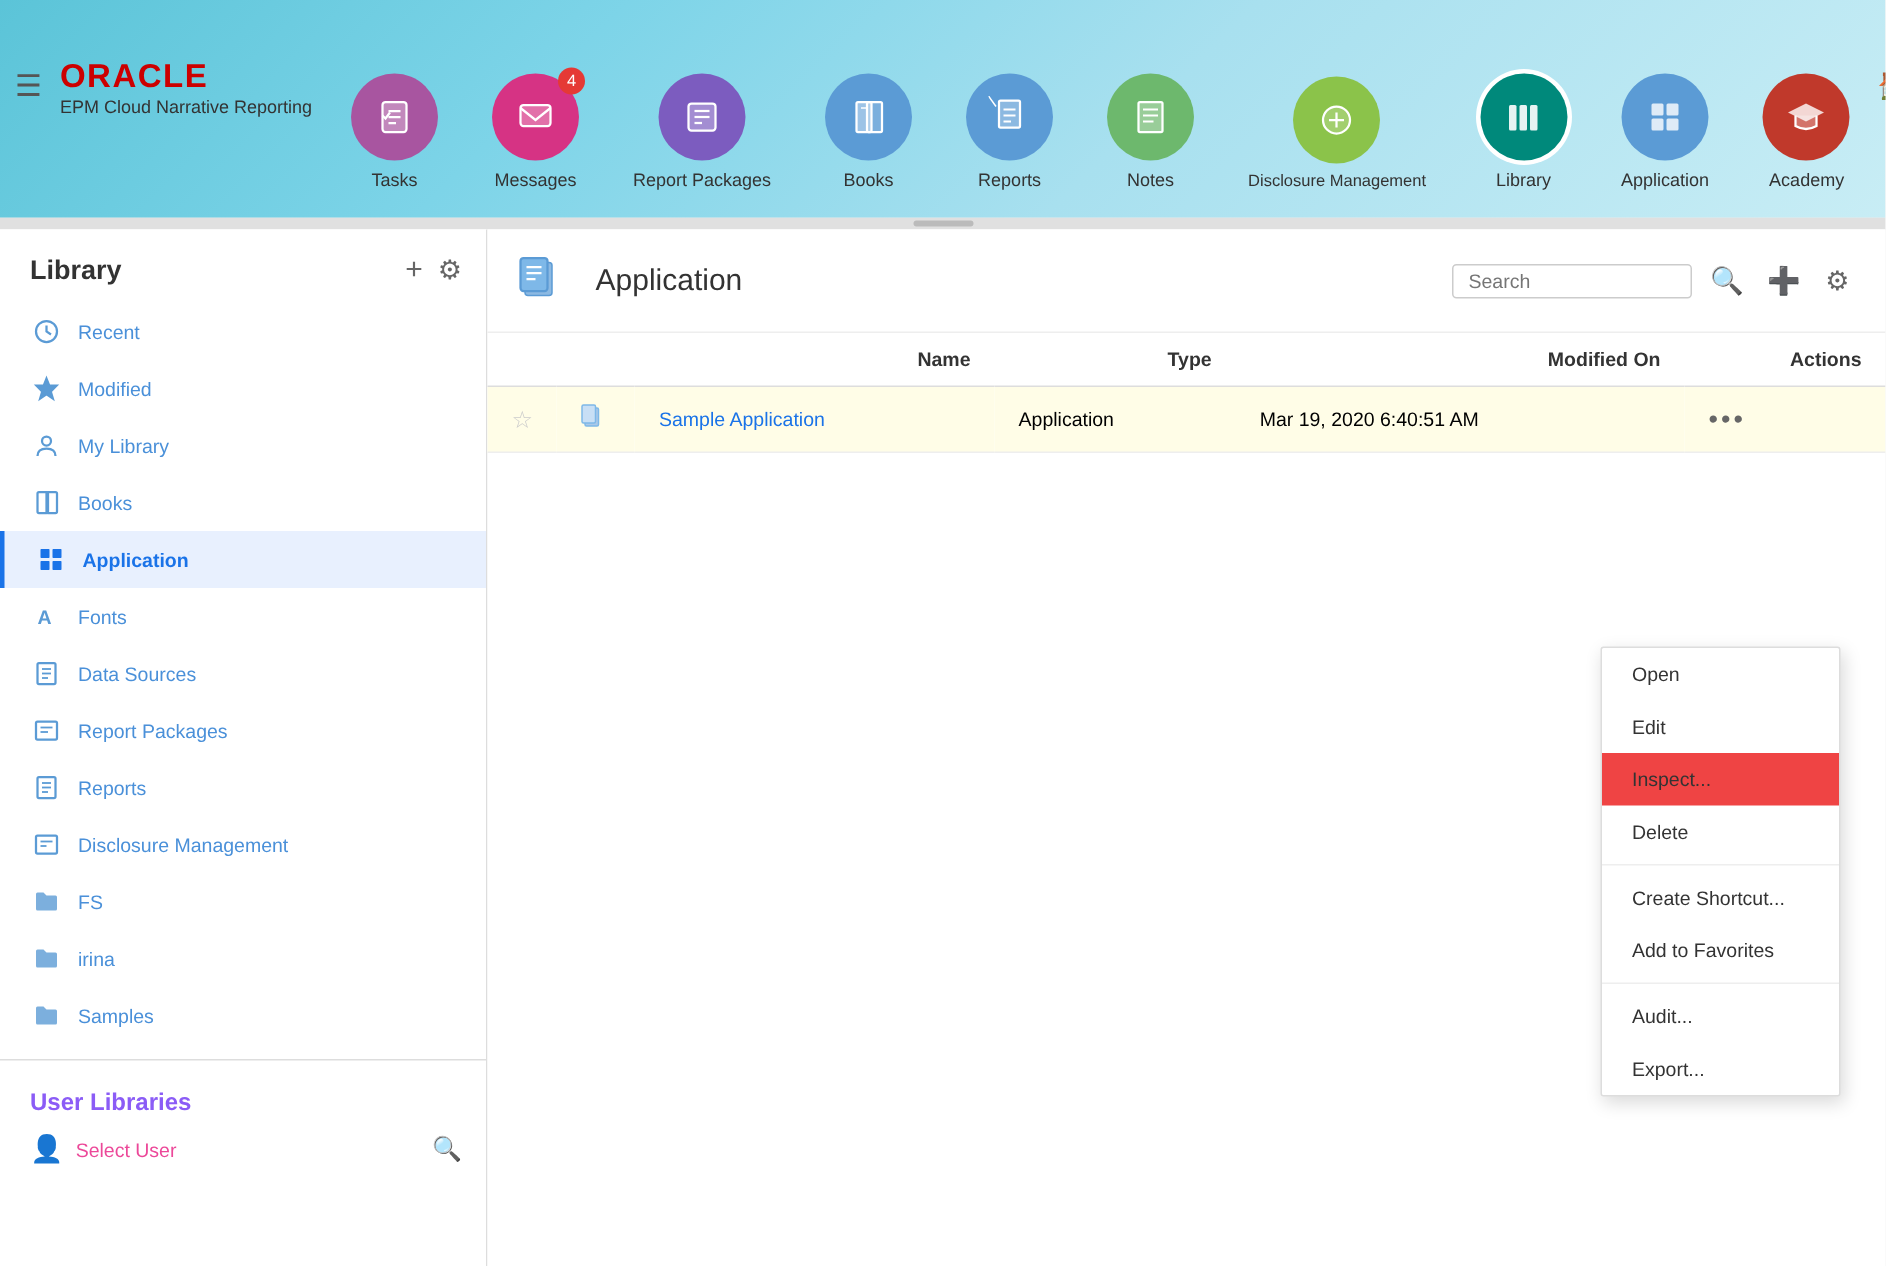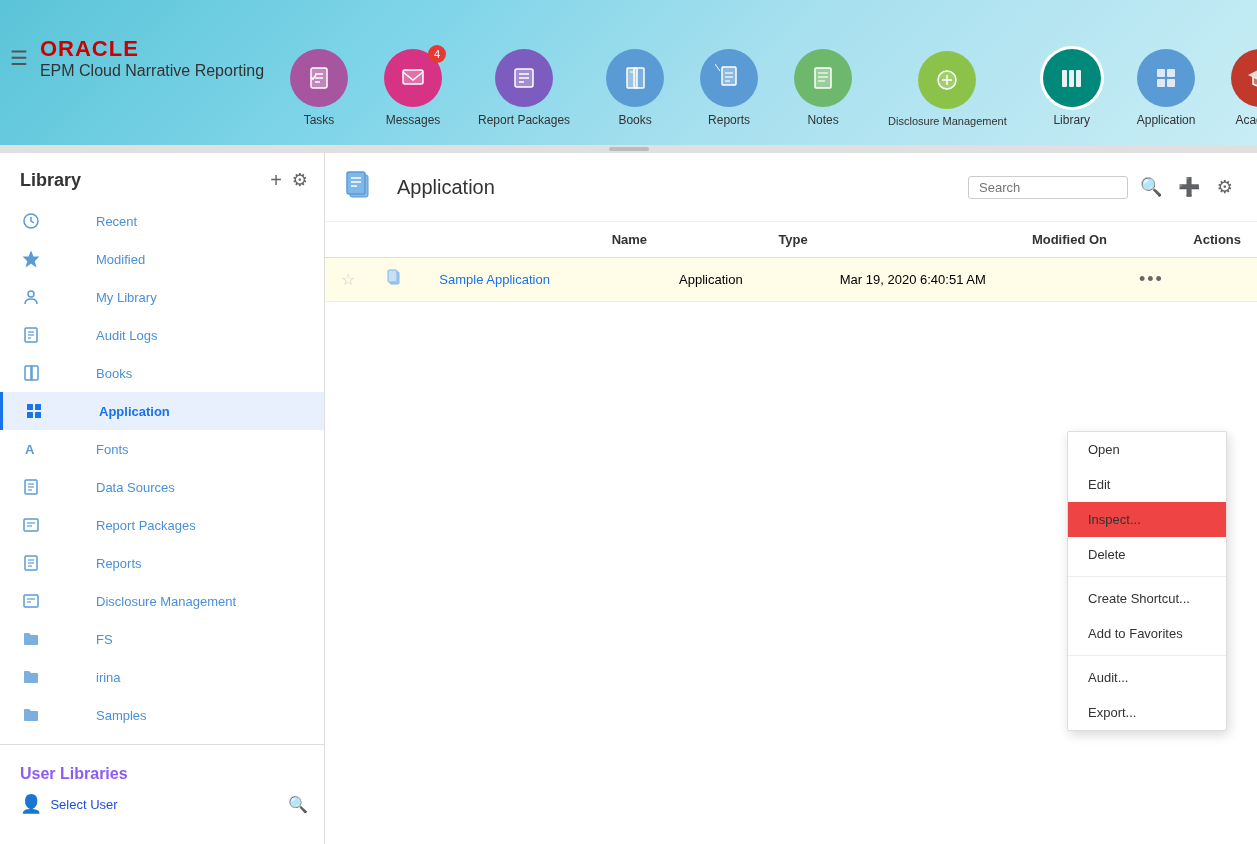--- a/index.html
+++ b/index.html
@@ -28,21 +28,21 @@
       flex-direction: column;
       align-items: flex-start;
     }
     .oracle-logo .logo-text {
       font-size: 22px;
       font-weight: bold;
       color: #c00;
       letter-spacing: 1px;
     }
     .oracle-logo .app-name {
-      font-size: 16px;
+      font-size: 12px;
       color: #333;
       white-space: nowrap;
     }
     .nav-icons {
       display: flex;
       align-items: flex-end;
       gap: 0px;
       flex: 1;
       justify-content: center;
       margin-top: 30px;
@@ -153,21 +153,20 @@
       font-size: 18px;
       cursor: pointer;
     }
     .sidebar-item {
       display: flex;
       align-items: center;
       padding: 8px 16px 8px 20px;
       cursor: pointer;
       color: #4a90d9;
       font-size: 13px;
-      gap: 44px;
     }
     .sidebar-item.active {
       background: #e8f0fe;
       border-left: 3px solid #1a73e8;
       color: #1a73e8;
       font-weight: bold;
     }
     .sidebar-item .item-icon {
       width: 22px;
       height: 22px;
@@ -481,31 +480,20 @@
     <div class="sidebar-item">
       <span class="item-icon">
         <svg width="18" height="18" viewBox="0 0 18 18" fill="none">
             <circle cx="9" cy="6" r="3" stroke="#5b9bd5" stroke-width="1.5"></circle>
             <path d="M3,16 Q3,11 9,11 Q15,11 15,16" stroke="#5b9bd5" stroke-width="1.5" fill="none"></path>
           </svg>
       </span>
       <span class="item-label">My Library</span>
     </div>
 
-    <div class="sidebar-item">
-      <span class="item-icon">
-        <svg width="18" height="18" viewBox="0 0 18 18" fill="none">
-            <rect x="3" y="2" width="12" height="14" rx="1" stroke="#5b9bd5" stroke-width="1.5"></rect>
-            <line x1="6" y1="6" x2="12" y2="6" stroke="#5b9bd5" stroke-width="1.2"></line>
-            <line x1="6" y1="9" x2="12" y2="9" stroke="#5b9bd5" stroke-width="1.2"></line>
-            <line x1="6" y1="12" x2="9" y2="12" stroke="#5b9bd5" stroke-width="1.2"></line>
-          </svg>
-      </span>
-      <span class="item-label">Audit Logs</span>
-    </div>
 
     <div class="sidebar-item">
       <span class="item-icon">
         <svg width="18" height="18" viewBox="0 0 18 18" fill="none">
             <rect x="3" y="2" width="7" height="14" rx="1" stroke="#5b9bd5" stroke-width="1.5"></rect>
             <rect x="9" y="2" width="7" height="14" rx="1" stroke="#5b9bd5" stroke-width="1.5"></rect>
           </svg>
       </span>
       <span class="item-label">Books</span>
     </div>
@@ -601,21 +589,21 @@
             <path d="M2,6 L2,14 Q2,15 3,15 L15,15 Q16,15 16,14 L16,6 Q16,5 15,5 L9,5 L7,3 L3,3 Q2,3 2,4 Z" fill="#5b9bd5" fill-opacity="0.8"></path>
           </svg>
       </span>
       <span class="item-label">Samples</span>
     </div>
 
     <div class="user-libraries">
       <div class="user-libraries-title">User Libraries</div>
       <div class="user-libraries-row">
         <span style="font-size:18px;color:#999;">👤</span>
-        <span style="color:#1d4ed8;font-size:13px;flex:1;cursor:pointer;">Select User</span>
+        <span style="color:#ec4899;font-size:13px;flex:1;cursor:pointer;">Select User</span>
         <span style="font-size:16px;color:#666;cursor:pointer;">🔍</span>
       </div>
     </div>
   </div>
 
   <div class="content-area">
 
     <div class="content-header">
       <div class="content-icon">
         <svg width="40" height="40" viewBox="0 0 40 40" fill="none">

